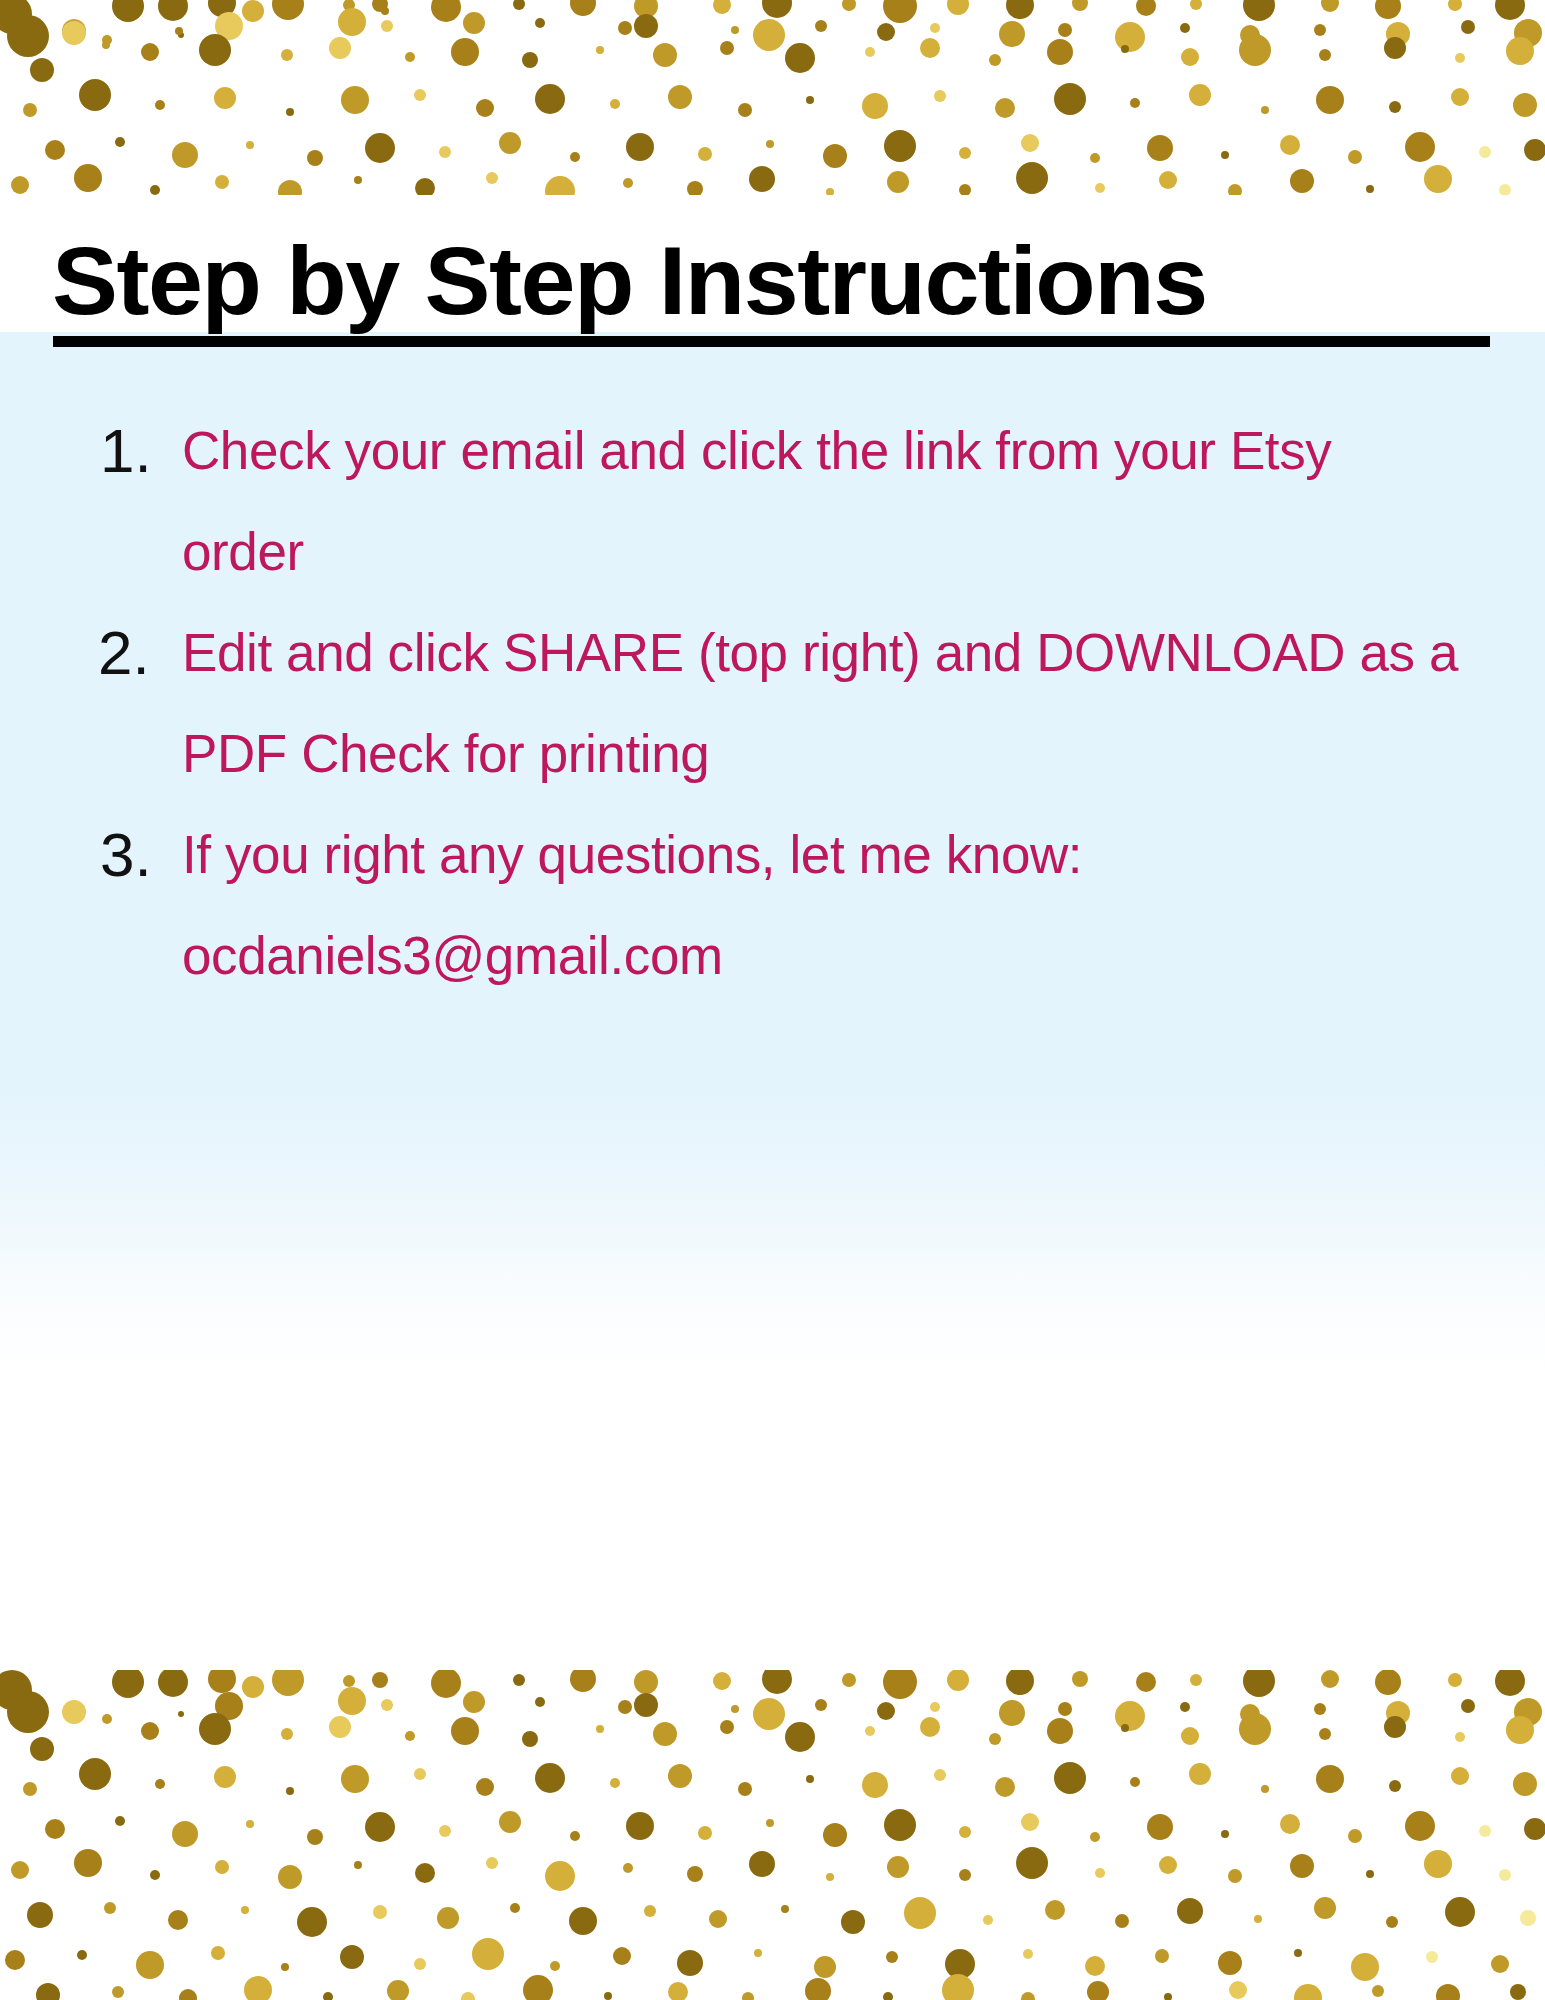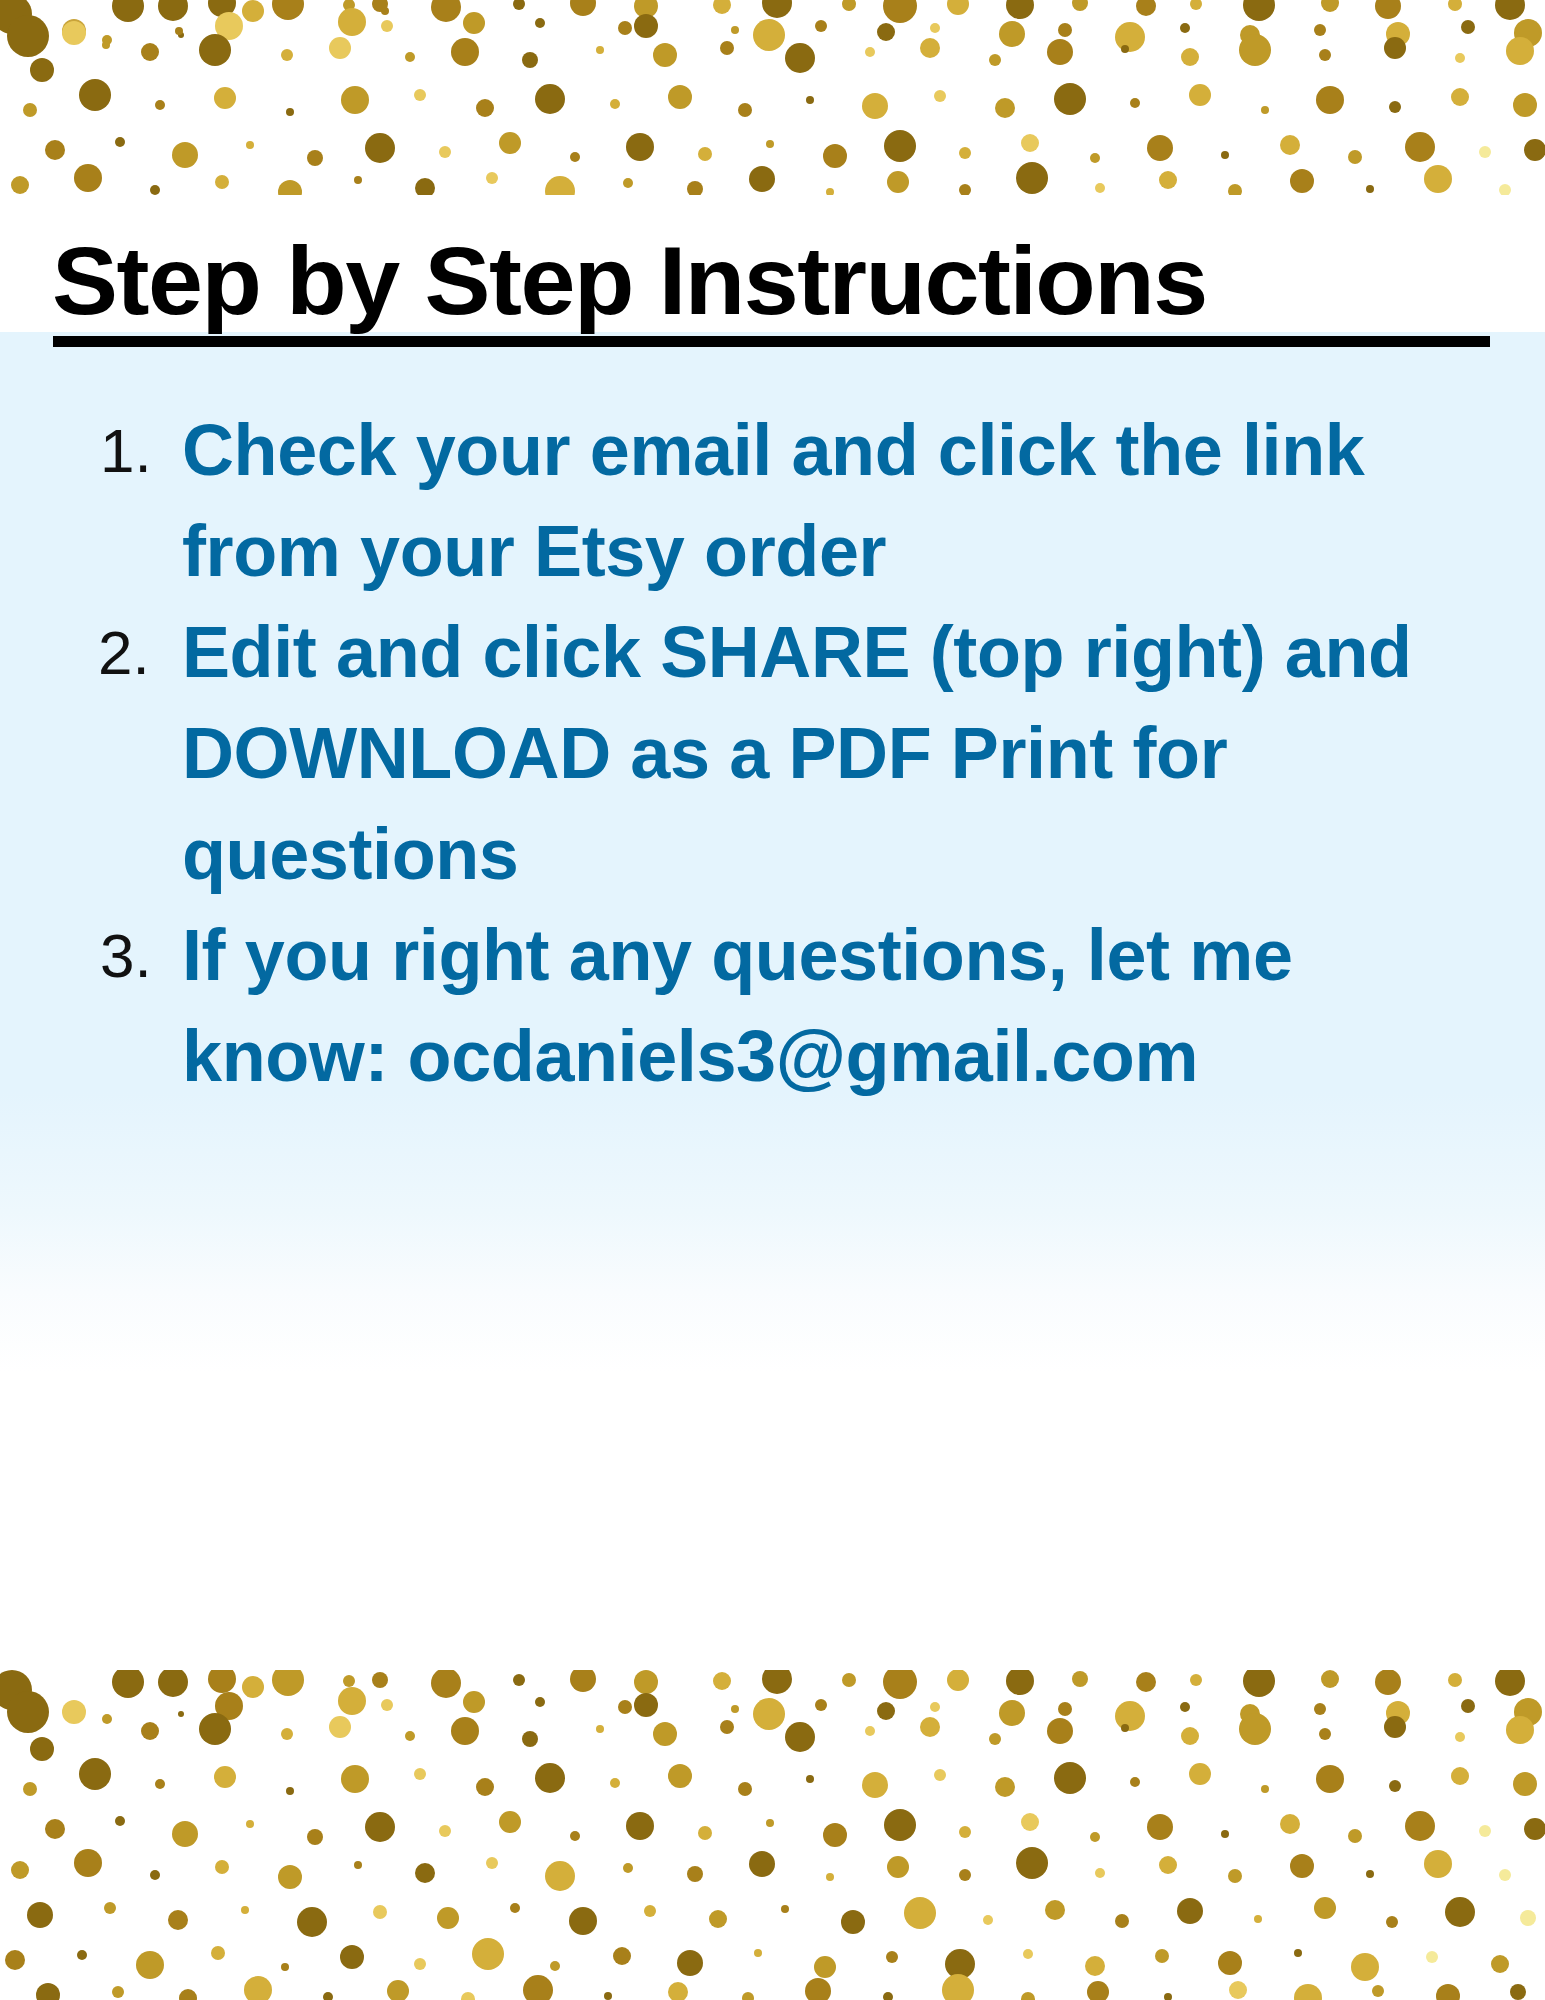--- a/index.html
+++ b/index.html
@@ -103,24 +103,24 @@
     text-align: left;
     font-family: "Liberation Sans", sans-serif;
     font-weight: normal;
     font-size: 62px;
     line-height: 101px;
     color: #111111;
   }
   .list-number.wide { left: 98px; }
   .list-text {
     font-family: "Liberation Sans", sans-serif;
-    font-weight: bold;
-    font-size: 72px;
+    font-weight: normal;
+    font-size: 53px;
     line-height: 101px;
-    color: #0369a1;
+    color: #be185d;
     letter-spacing: -0.4px;
     display: block;
     max-width: 1280px;
   }
 </style>
 </head>
 <body>
 
 <div id="page">
 
@@ -292,21 +292,21 @@
     <div id="title-underline"></div>
   </div>
 
   <ol id="instructions-list">
     <li class="list-item">
       <span class="list-number">1.</span>
       <span class="list-text">Check your email and click the link from your Etsy order</span>
     </li>
     <li class="list-item">
       <span class="list-number wide">2.</span>
-      <span class="list-text"> Edit and click SHARE (top right) and DOWNLOAD as a PDF Print for questions</span>
+      <span class="list-text"> Edit and click SHARE (top right) and DOWNLOAD as a PDF Check for printing</span>
     </li>
     <li class="list-item">
       <span class="list-number">3.</span>
       <span class="list-text">If you right any questions, let me know: ocdaniels3@gmail.com</span>
     </li>
   </ol>
 
   <div class="confetti" id="confetti-bottom">
     <svg width="1545" height="330" viewBox="0 0 1545 330" xmlns="http://www.w3.org/2000/svg" aria-hidden="true">
       <g>

